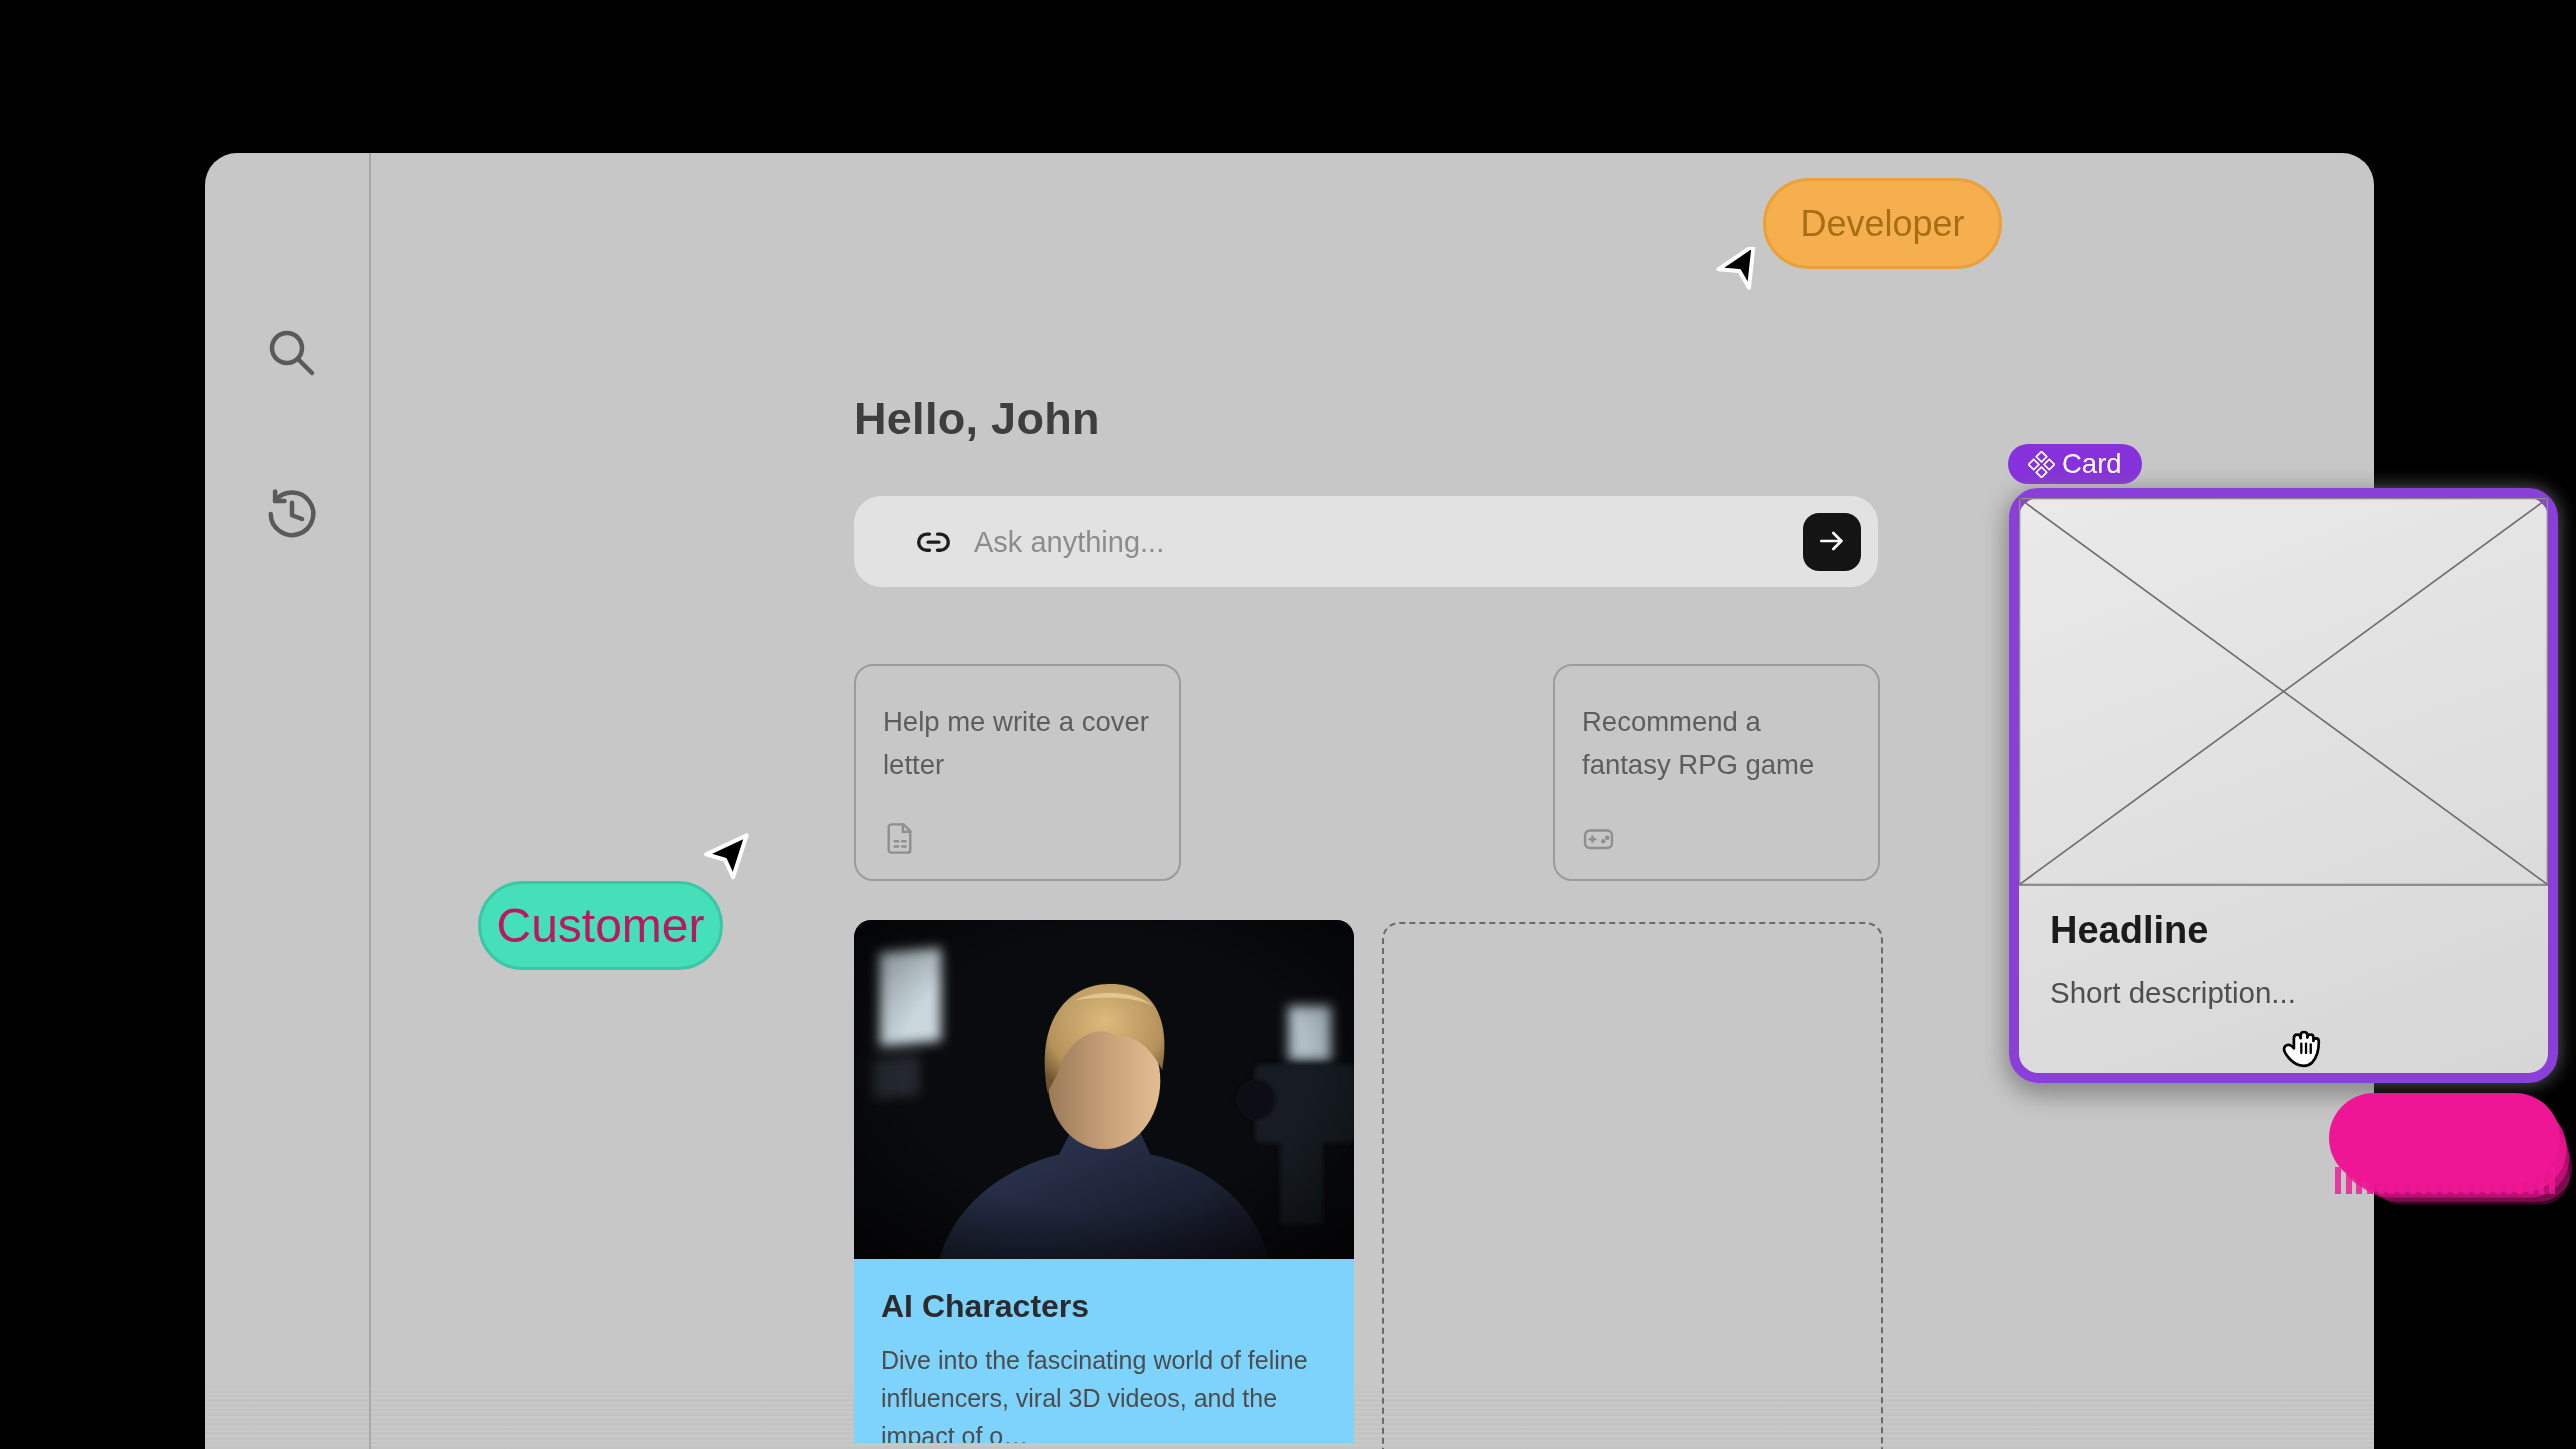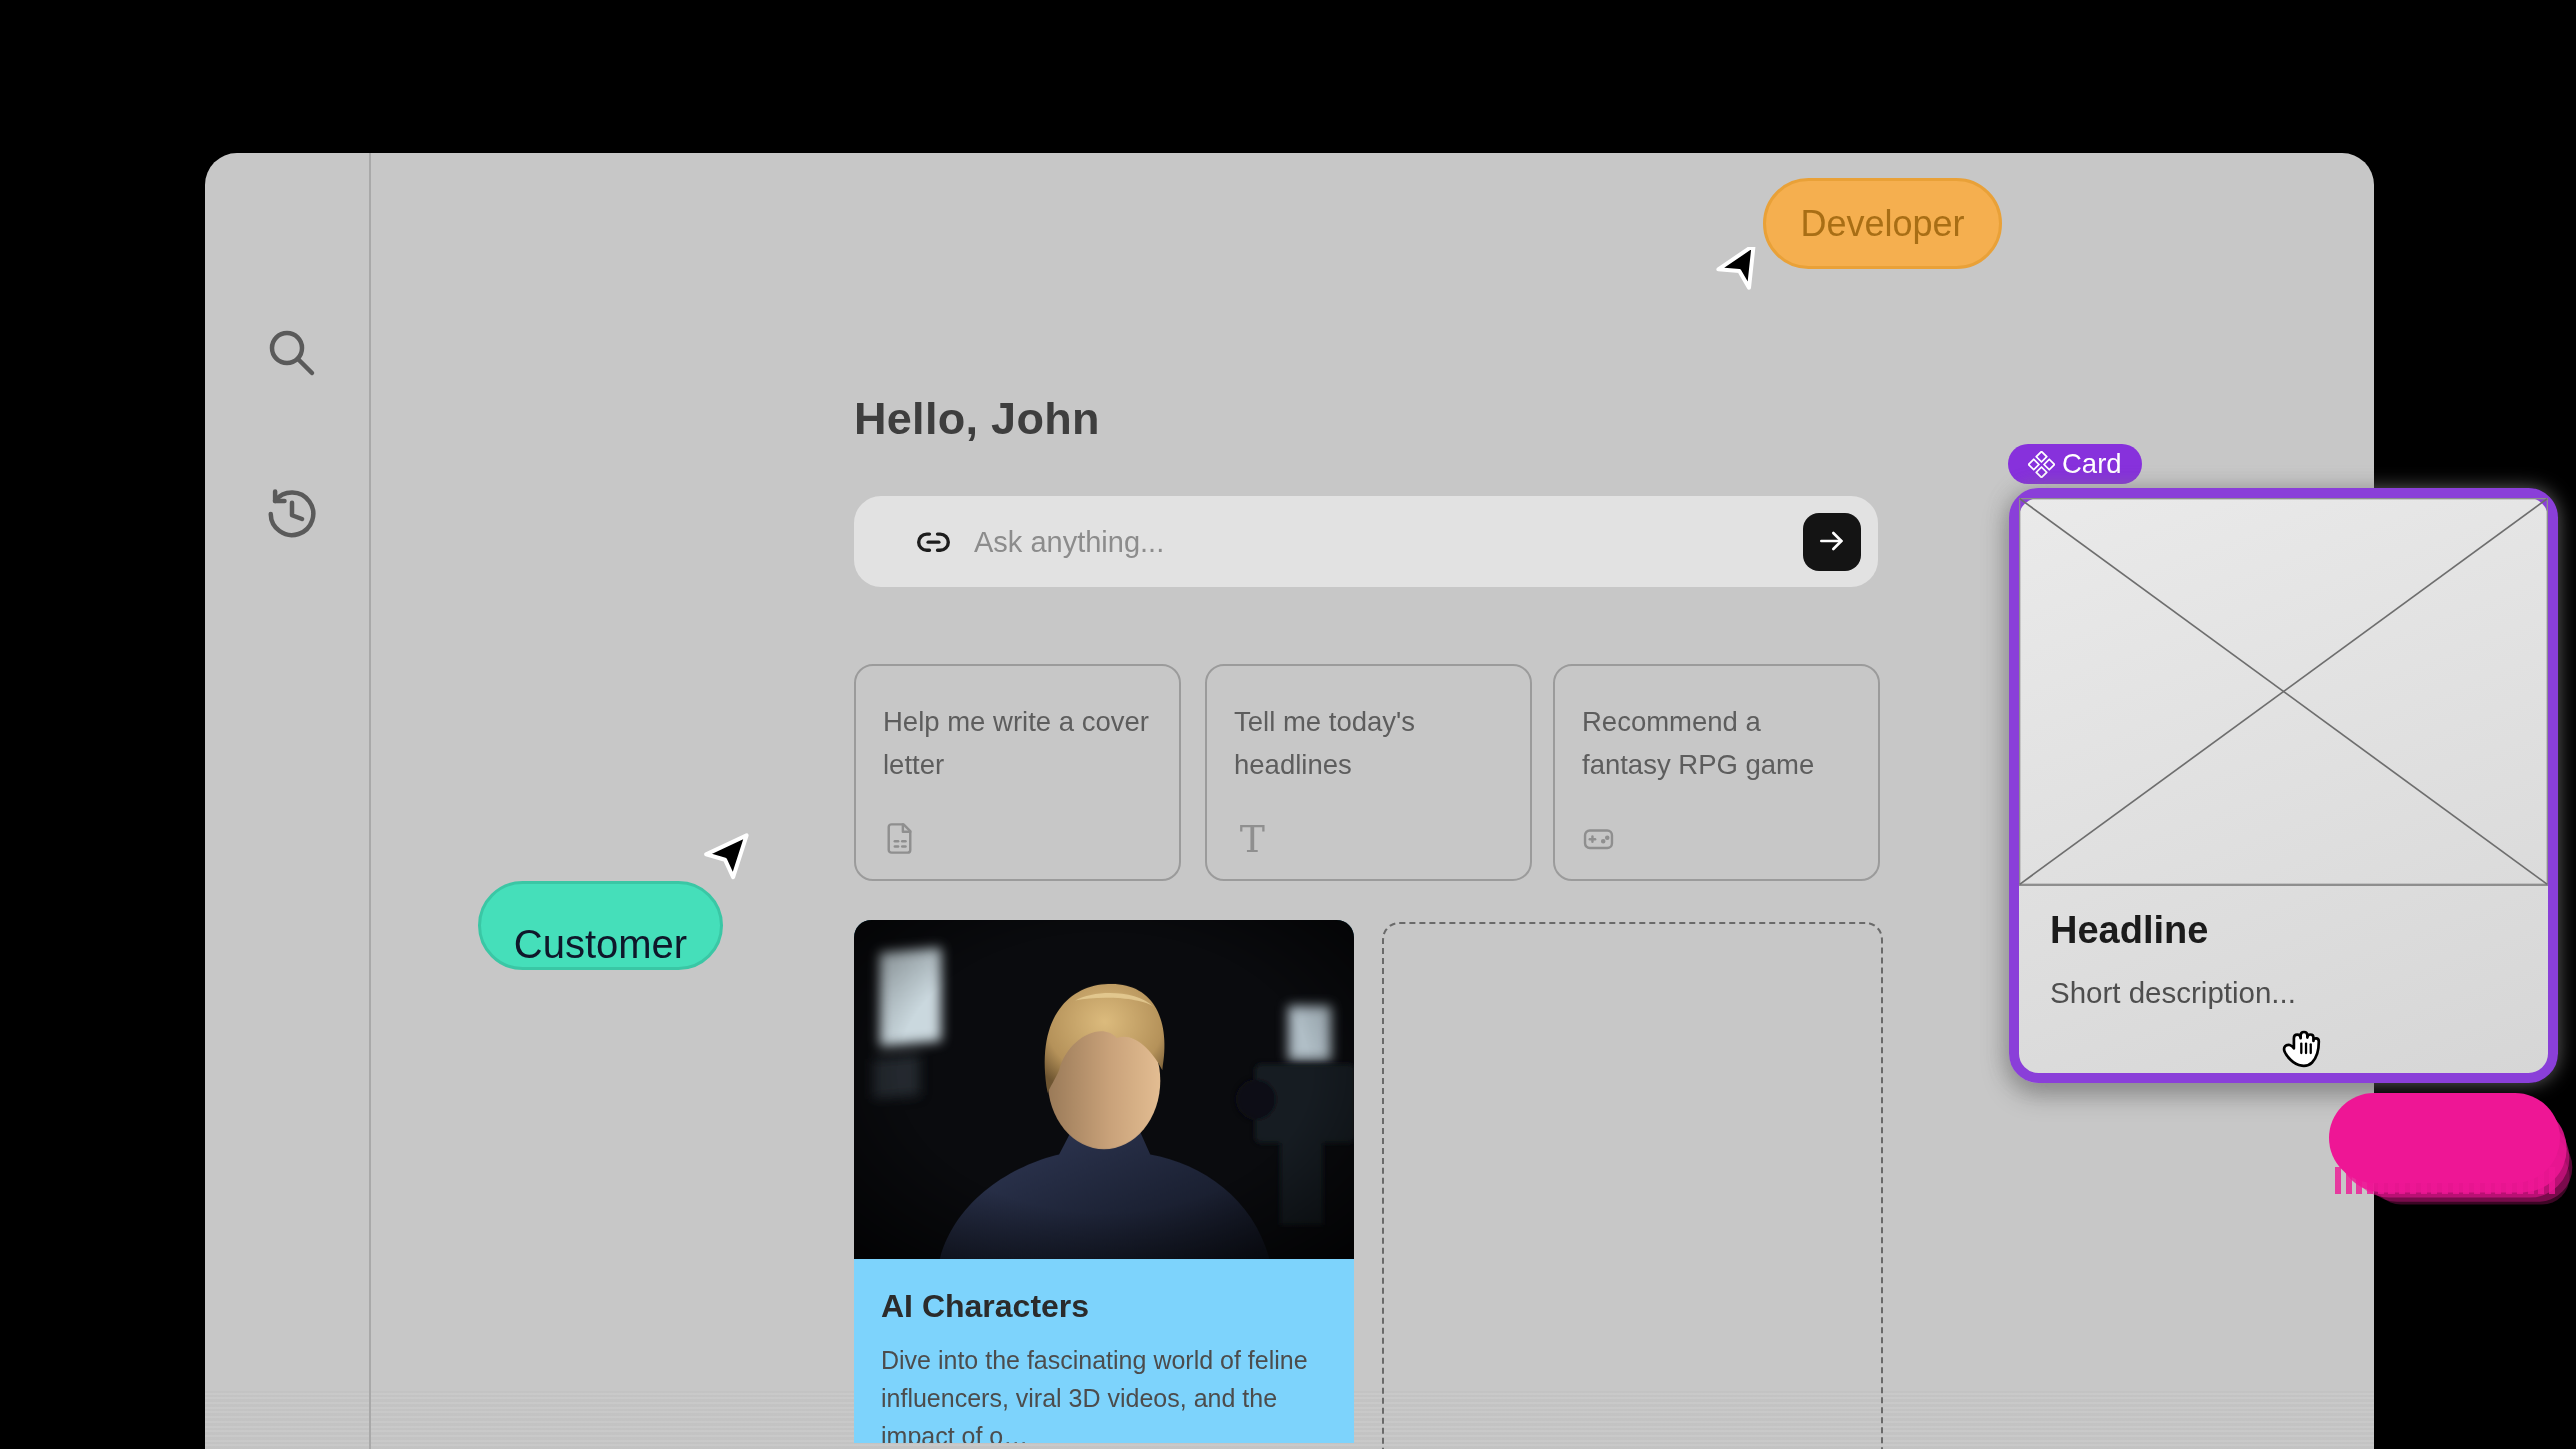--- a/index.html
+++ b/index.html
@@ -64,21 +64,21 @@
   .comp-desc{position:absolute;left:31px;top:478px;font-size:29.5px;color:#4E4E4E;}
   .comp-badge{position:absolute;left:2008px;top:444px;height:40px;padding:0 20px;background:#8731DC;border-radius:20px;
               display:inline-flex;align-items:center;gap:7px;color:#fff;font-size:27.5px;}
   .comp-badge svg{width:27px;height:27px;}
 
   
   .chip{position:absolute;display:inline-flex;align-items:center;justify-content:center;border-radius:47px;box-sizing:border-box;}
   .chip-developer{left:1763px;top:178px;width:239px;height:91px;background:#F5AF4F;border:3.4px solid #E9A138;
                   color:#A86E15;font-size:36px;}
   .chip-customer{left:478px;top:881px;width:245px;height:89px;background:#45DFBA;border:3.4px solid #3AC7A5;
-                 color:#0f172a;font-size:40px;align-items:flex-end;}
+                 color:#be185d;font-size:48px;}
   .chip-designer{left:2306px;top:1065px;width:236px;height:87px;background:#7A2BD6;border:2.7px solid #6A22C2;
                  color:#C9A4F5;font-size:36px;z-index:6;}
   .pink-glow{position:absolute;left:2329px;top:1093px;width:231px;height:90px;border-radius:45px;background:#EE1695;z-index:5;
              box-shadow:8px 10.7px 0 -1.3px rgba(238,22,149,.85), 14.8px 20px 0 -5.4px rgba(238,22,149,.55),
                         23px 29.5px 0 -10.7px rgba(238,22,149,.35), 27px 39px 0 -17.4px rgba(238,22,149,.25);}
   .pink-noise{position:absolute;left:2335px;top:1167px;width:221px;height:27px;z-index:5;opacity:.8;
              background:repeating-linear-gradient(90deg,#EE1695 0 6px, rgba(238,22,149,0) 6px 10.7px);}
   .cursor{position:absolute;z-index:7;}
   .cursor svg{display:block;}
 </style>
@@ -130,28 +130,20 @@
     <div class="sug sug1">
       <div class="lbl">Help me write a cover letter</div>
       <div class="ic">
         <svg viewBox="0 0 52 52" fill="none" stroke="currentColor" stroke-width="3.6" stroke-linejoin="round" stroke-linecap="round">
           <path d="M14 5 h18 l10 10 v28 a4 4 0 0 1 -4 4 h-24 a4 4 0 0 1 -4 -4 v-34 a4 4 0 0 1 4 -4 z"></path>
           <polyline points="31,5 31,16 42,16"></polyline>
           <line x1="19" y1="30" x2="24" y2="30"></line>
             <line x1="30" y1="30" x2="35" y2="30"></line>
           <line x1="19" y1="38" x2="24" y2="38"></line>
             <line x1="30" y1="38" x2="35" y2="38"></line>
-        </svg>
-      </div>
-    </div>
-    <div class="sug sug2">
-      <div class="lbl">Tell me today's headlines</div>
-      <div class="ic">
-        <svg viewBox="0 0 52 52">
-          <text x="10" y="46" class="serifT">T</text>
         </svg>
       </div>
     </div>
     <div class="sug sug3">
       <div class="lbl">Recommend a fantasy RPG game</div>
       <div class="ic">
         <svg viewBox="0 0 52 52" fill="none" stroke="currentColor" stroke-width="3.6" stroke-linecap="round" stroke-linejoin="round">
           <rect x="6" y="14" width="40" height="26" rx="7"></rect>
           <line x1="17" y1="23" x2="17" y2="31"></line>
             <line x1="13" y1="27" x2="21" y2="27"></line>

